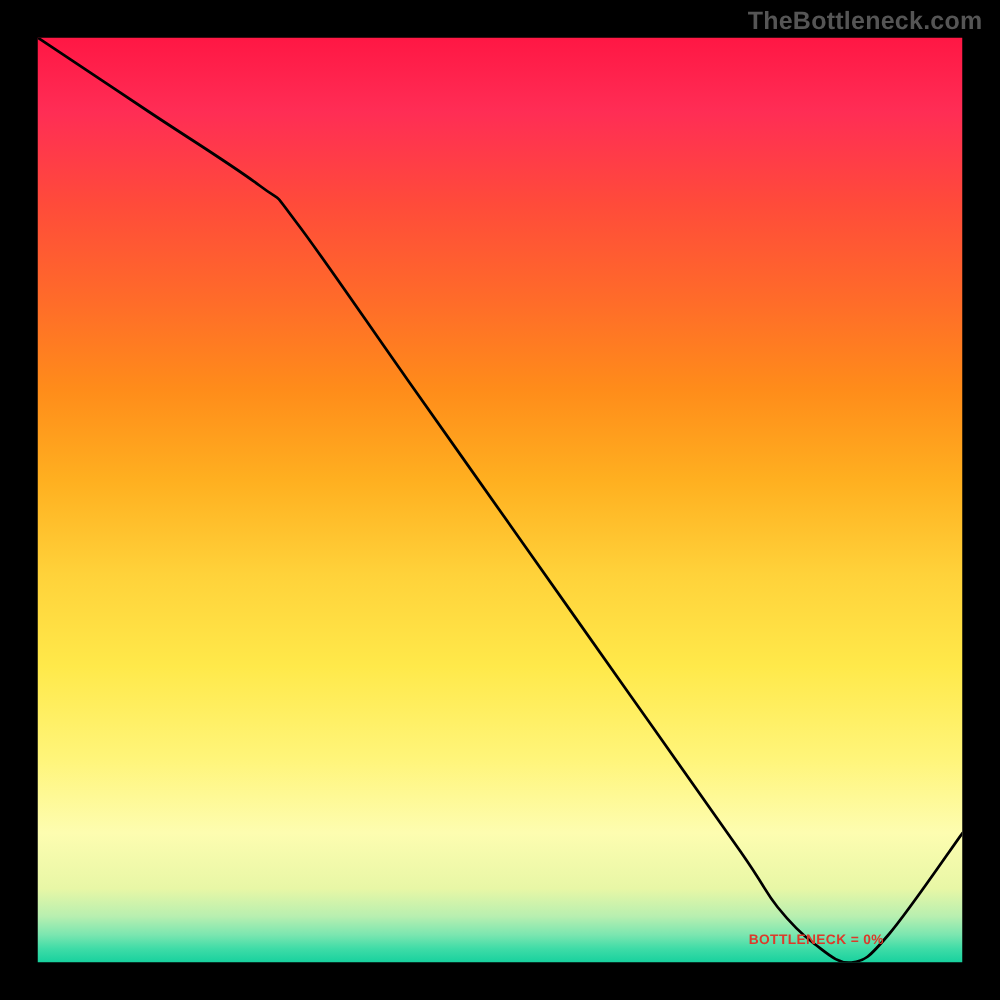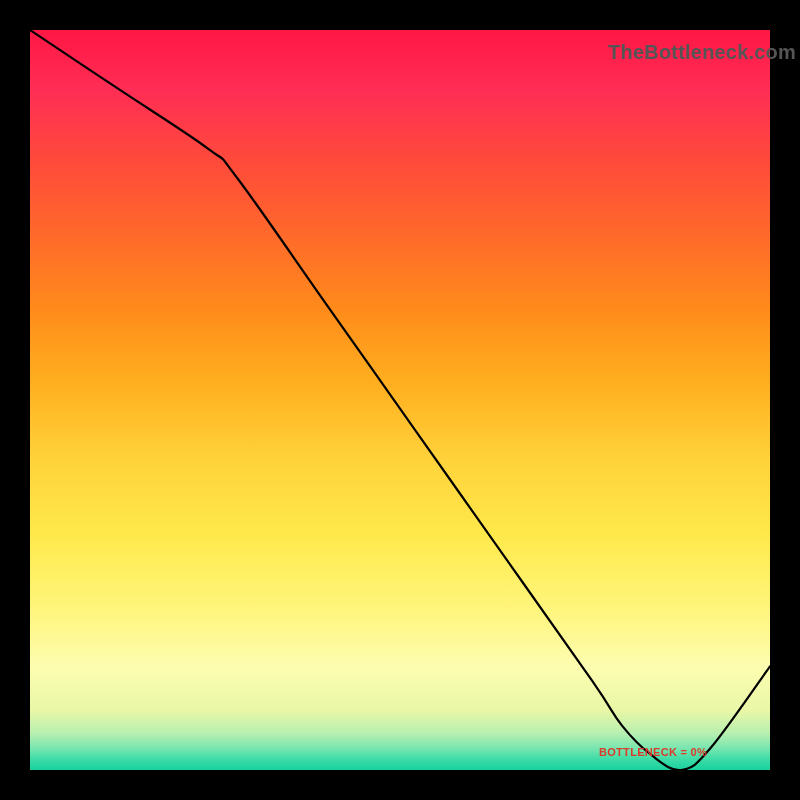--- a/index.html
+++ b/index.html
@@ -13,27 +13,26 @@
   }
   .container {
     position: relative;
     width: 800px;
     height: 800px;
     background: #000;
   }
   .watermark {
     position: absolute;
     top: 6px;
-    right: 4px;
+    right: 14px;
     color: #555;
     font-size: 20px;
     font-weight: 600;
     letter-spacing: 0.2px;
     z-index: 5;
-    margin-top: 35px;
   }
   .plot-frame {
     position: absolute;
     left: 30px;
     top: 30px;
     width: 740px;
     height: 640px;
     background: #000;
   }
   .plot-area {

